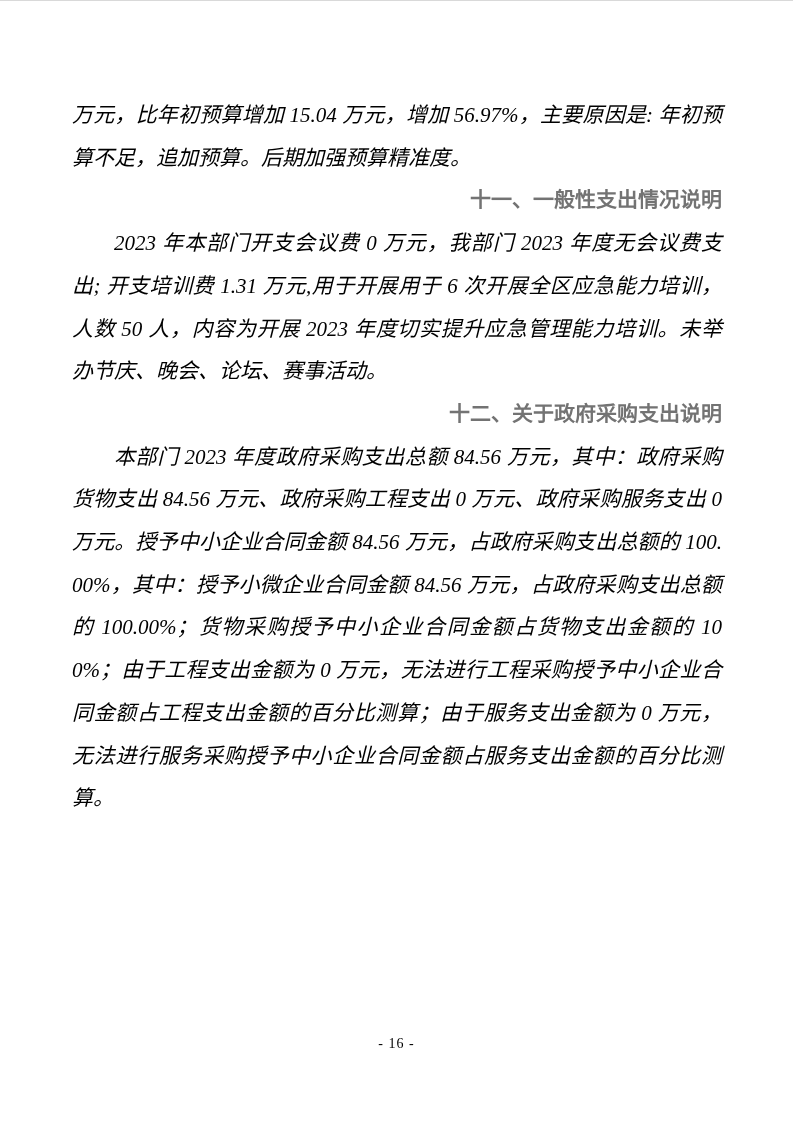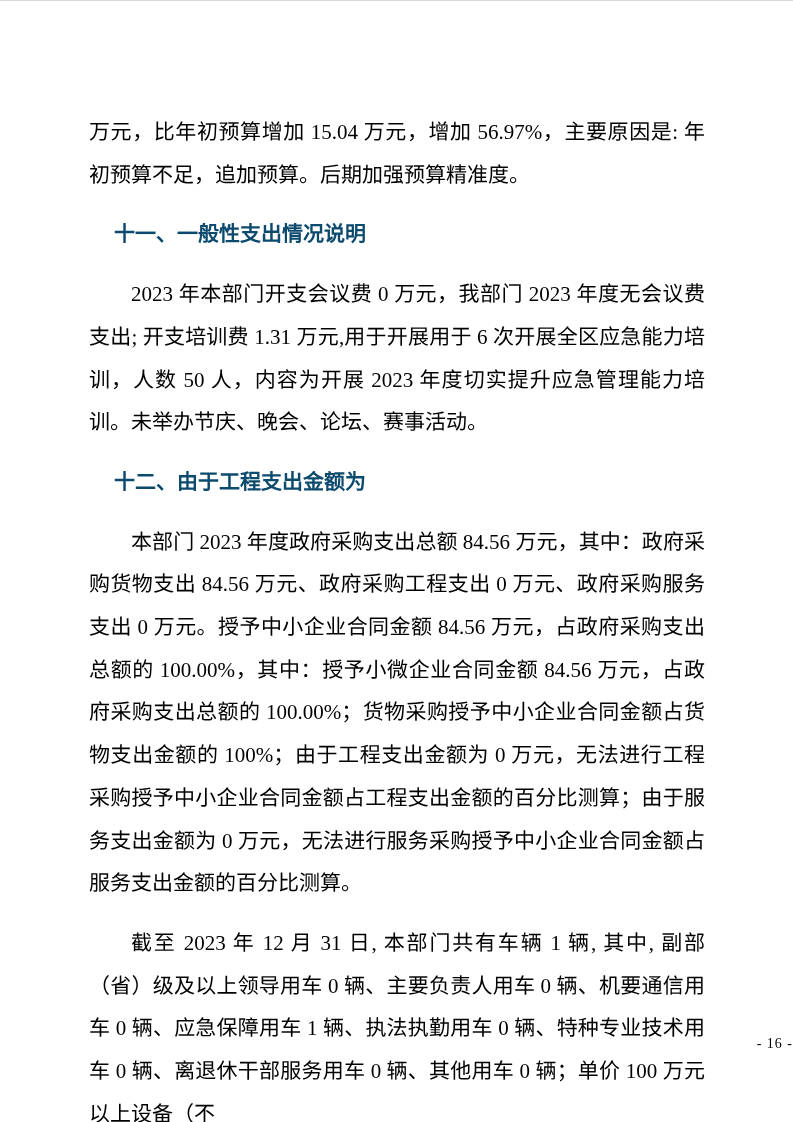--- a/index.html
+++ b/index.html
@@ -23,57 +23,57 @@
     top: 93px;
     width: 650px;
     font-family: "Liberation Serif", "DejaVu Serif", serif;
     font-size: 21px;
     line-height: 42.7px;
     text-align: justify;
     text-justify: inter-ideograph;
     color: #000000;
   }
   .para {
-    margin: 17px;
+    margin: 0;
     padding: 0;
     text-indent: 2em;
     word-break: break-all;
+    font-style: italic;
   }
   .para.no-indent {
     text-indent: 0;
   }
   .heading {
     margin: 0;
     padding: 0;
     text-indent: 2em;
     font-family: "Liberation Sans", "DejaVu Sans", sans-serif;
     font-weight: 700;
     font-size: 21px;
     line-height: 42.7px;
-    text-align: left;
-    color: #0c4a6e;
+    text-align: right;
+    color: #737373;
   }
   .page-footer {
     position: absolute;
     left: 0;
     right: 0;
     top: 1035px;
-    text-align: right;
+    text-align: center;
     font-family: "Liberation Serif", "DejaVu Serif", serif;
     font-size: 14px;
     letter-spacing: 1px;
     color: #000000;
   }
 </style>
 </head>
 <body>
 
 <div class="page">
   <div class="doc-body">
     <p class="para no-indent">万元，比年初预算增加 15.04 万元，增加 56.97%，主要原因是: 年初预算不足，追加预算。后期加强预算精准度。</p>
     <h2 class="heading">十一、一般性支出情况说明</h2>
     <p class="para">2023 年本部门开支会议费 0 万元，我部门 2023 年度无会议费支出; 开支培训费 1.31 万元,用于开展用于 6 次开展全区应急能力培训，人数 50 人，内容为开展 2023 年度切实提升应急管理能力培训。未举办节庆、晚会、论坛、赛事活动。</p>
-    <h2 class="heading">十二、由于工程支出金额为</h2>
+    <h2 class="heading">十二、关于政府采购支出说明</h2>
     <p class="para">本部门 2023 年度政府采购支出总额 84.56 万元，其中：政府采购货物支出 84.56 万元、政府采购工程支出 0 万元、政府采购服务支出 0 万元。授予中小企业合同金额 84.56 万元，占政府采购支出总额的 100.00%，其中：授予小微企业合同金额 84.56 万元，占政府采购支出总额的 100.00%；货物采购授予中小企业合同金额占货物支出金额的 100%；由于工程支出金额为 0 万元，无法进行工程采购授予中小企业合同金额占工程支出金额的百分比测算；由于服务支出金额为 0 万元，无法进行服务采购授予中小企业合同金额占服务支出金额的百分比测算。</p>
-    <p class="para">截至 2023 年 12 月 31 日, 本部门共有车辆 1 辆, 其中, 副部（省）级及以上领导用车 0 辆、主要负责人用车 0 辆、机要通信用车 0 辆、应急保障用车 1 辆、执法执勤用车 0 辆、特种专业技术用车 0 辆、离退休干部服务用车 0 辆、其他用车 0 辆；单价 100 万元以上设备（不</p>
   </div>
   <div class="page-footer">- 16 -</div>
 </div>
 
 </body></html>

